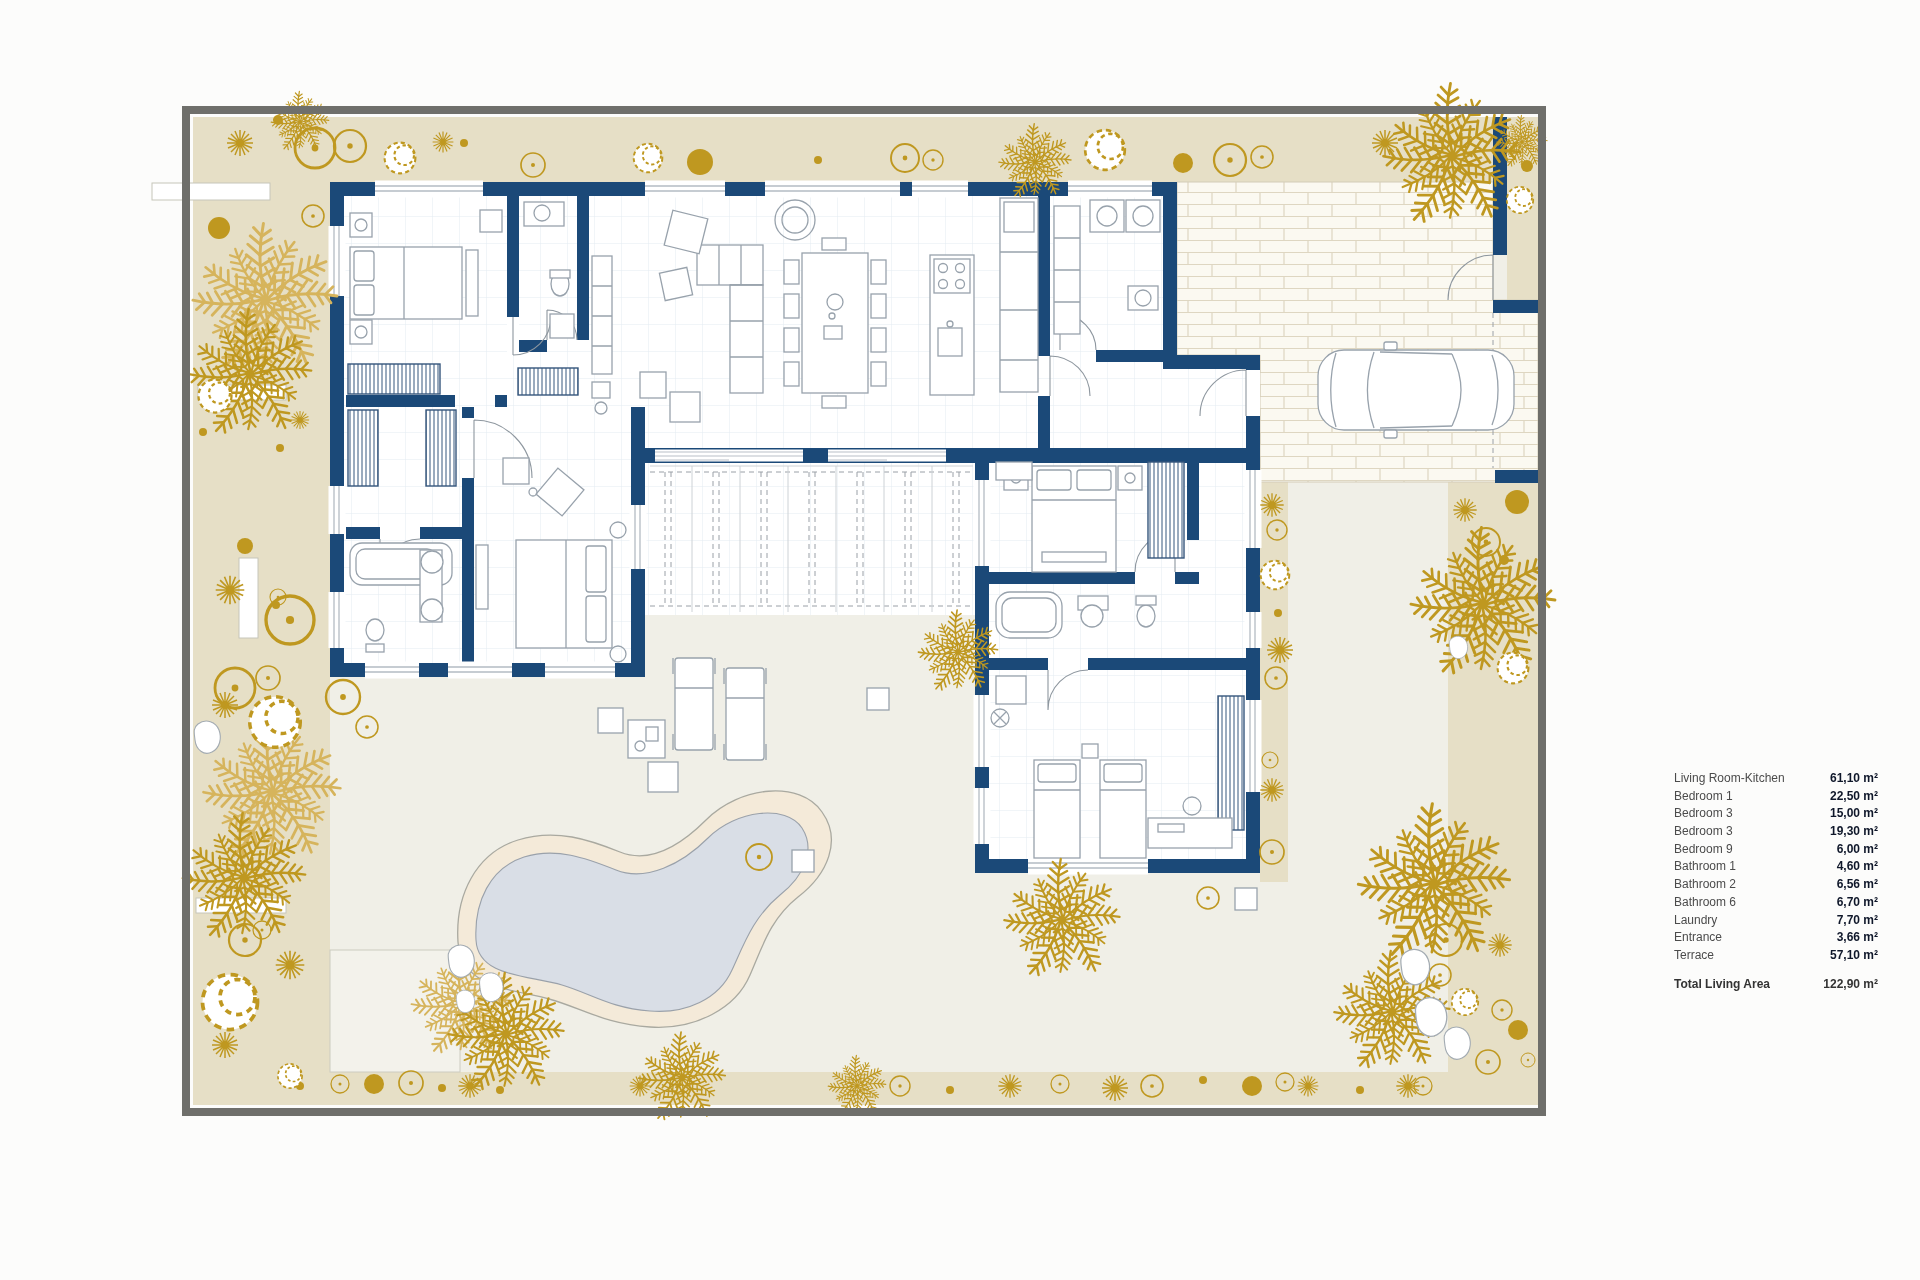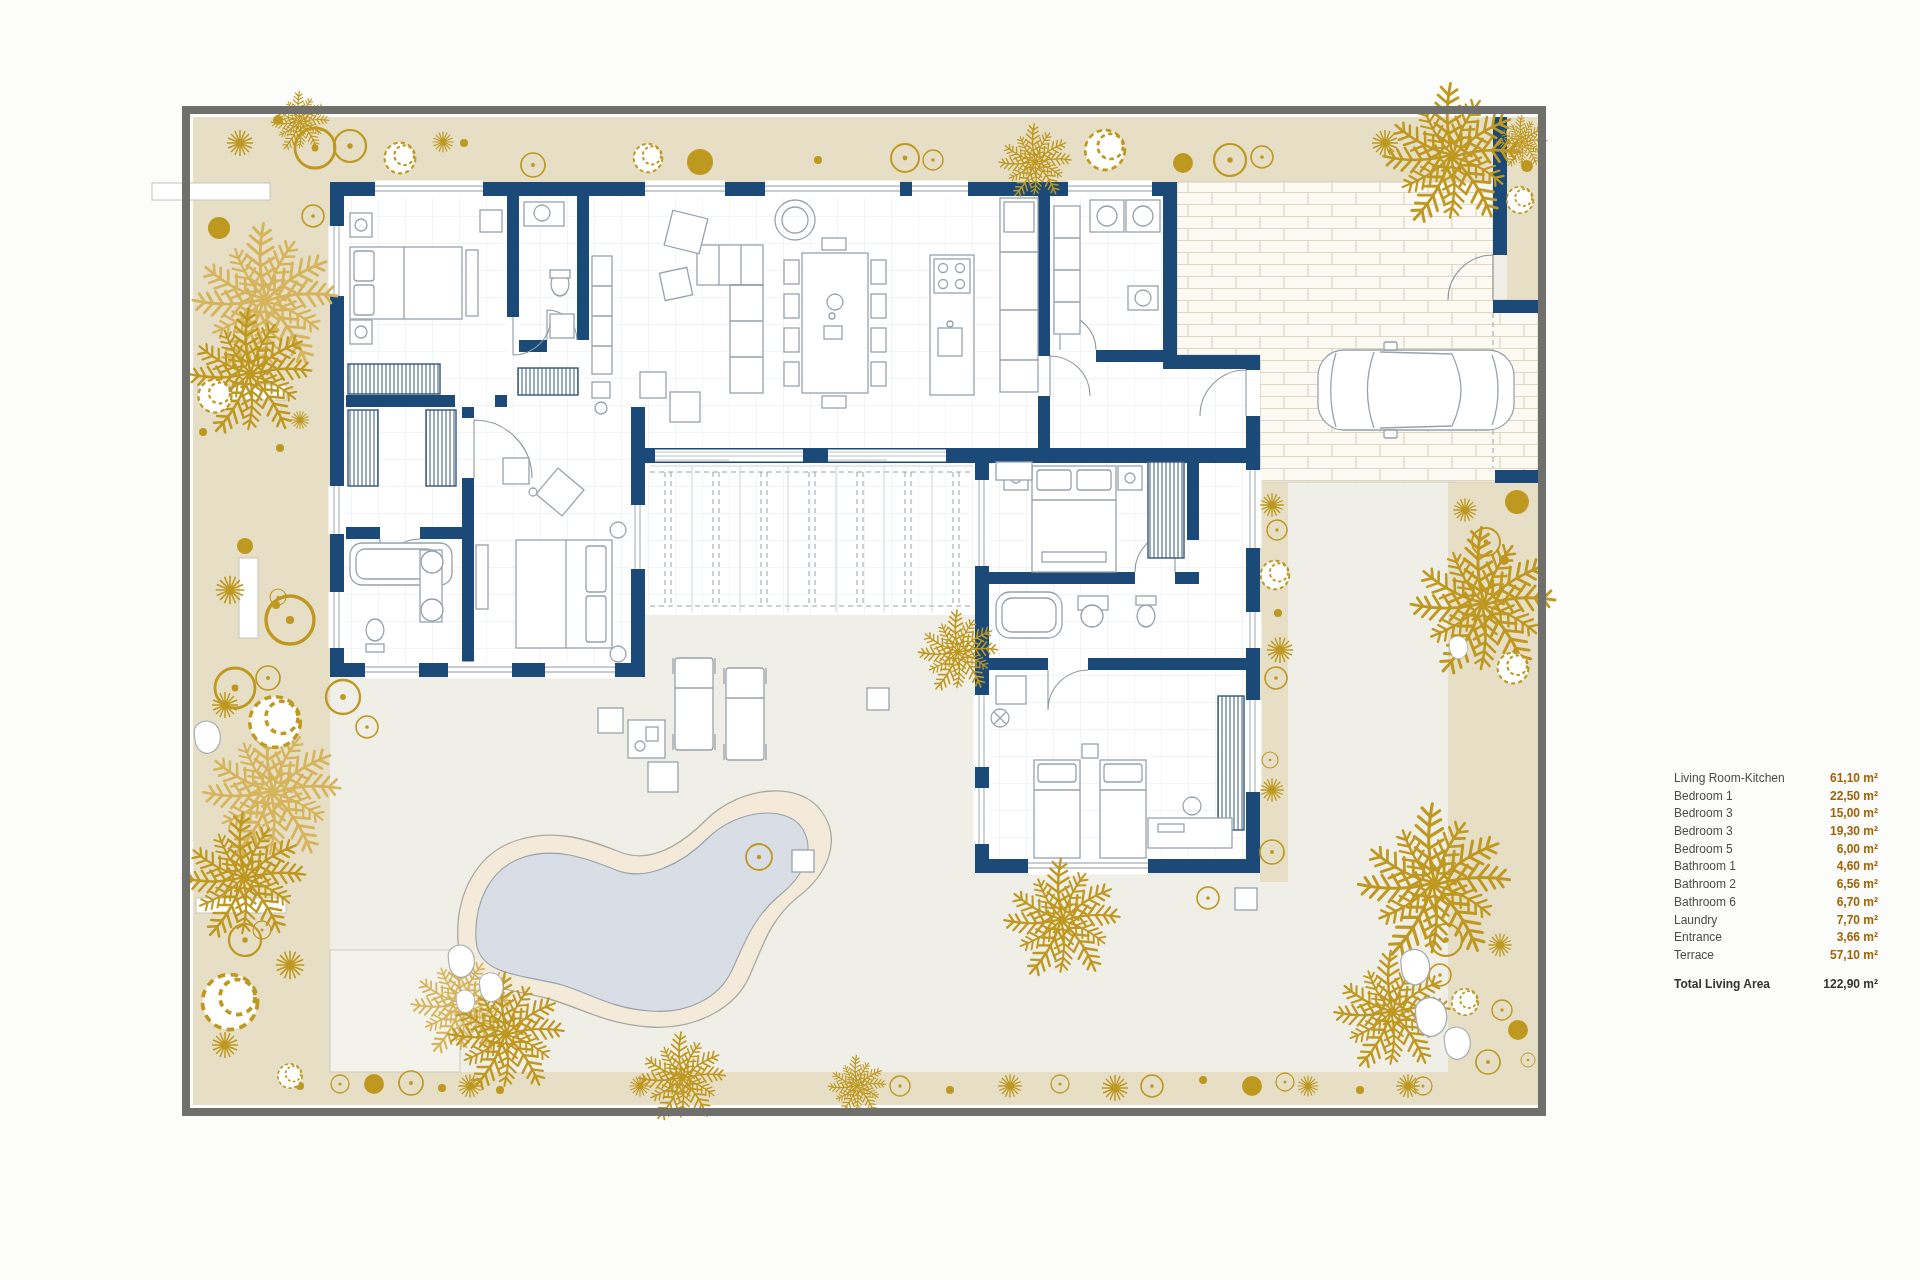--- a/index.html
+++ b/index.html
@@ -1,21 +1,21 @@
 <!DOCTYPE html>
 <html><head>
 <meta charset="utf-8">
 <style>
   html,body{margin:0;padding:0;background:#fff;font-family:"Liberation Sans",sans-serif;}
   .stage{position:relative;width:1920px;height:1280px;background:#fcfcfb;overflow:hidden;}
   .stage svg{position:absolute;left:0;top:0;}
   
   .legend{position:absolute;left:1674px;top:771px;width:204px;color:#4b4b4b;font-size:12px;}
   .legend-row{display:flex;justify-content:space-between;align-items:baseline;height:17.7px;}
-  .legend-row .lv{color:#a16207;font-weight:bold;}
+  .legend-row .lv{color:#0f172a;font-weight:bold;}
   .legend-total{display:flex;justify-content:space-between;margin-top:11px;font-weight:bold;color:#333;gap:17px;}
   
   .wall{fill:#1b4978;}
   .furn{fill:#fff;stroke:#98a2ac;stroke-width:1.3;}
   .fline{fill:none;stroke:#98a2ac;stroke-width:1.3;}
   .door{fill:none;stroke:#8e979f;stroke-width:1.1;}
   .win{stroke:#b4bcc4;stroke-width:1.3;}
   .slide{stroke:#b9c0c7;stroke-width:1.2;}
   .veg-dark{color:#bf9820;}
   .veg-light{color:#d6b45c;}
@@ -605,21 +605,21 @@
       </div>
   <div class="legend-row">
         <span>Bedroom 3</span>
         <span class="lv">15,00 m²</span>
       </div>
   <div class="legend-row">
         <span>Bedroom 3</span>
         <span class="lv">19,30 m²</span>
       </div>
   <div class="legend-row">
-        <span>Bedroom 5</span>
+        <span>Bedroom 9</span>
         <span class="lv">6,00 m²</span>
       </div>
   <div class="legend-row">
         <span>Bathroom 1</span>
         <span class="lv">4,60 m²</span>
       </div>
   <div class="legend-row">
         <span>Bathroom 2</span>
         <span class="lv">6,56 m²</span>
       </div>

